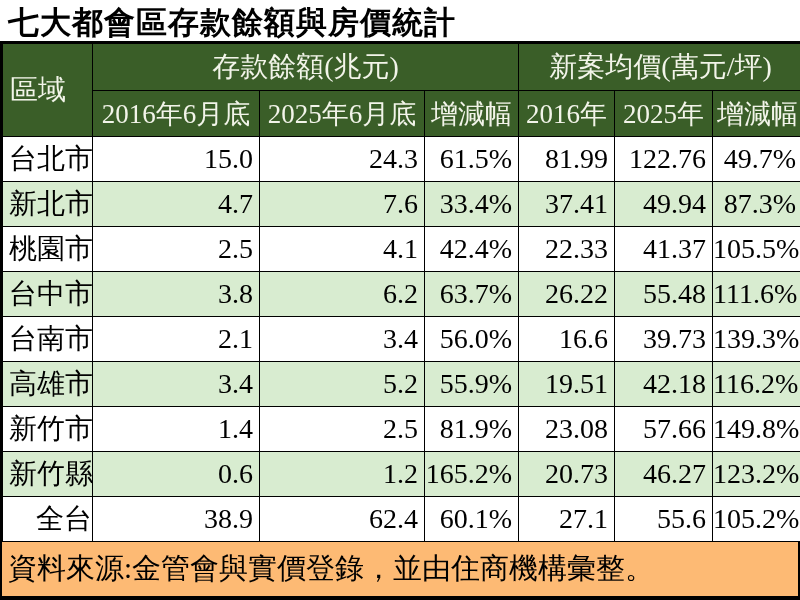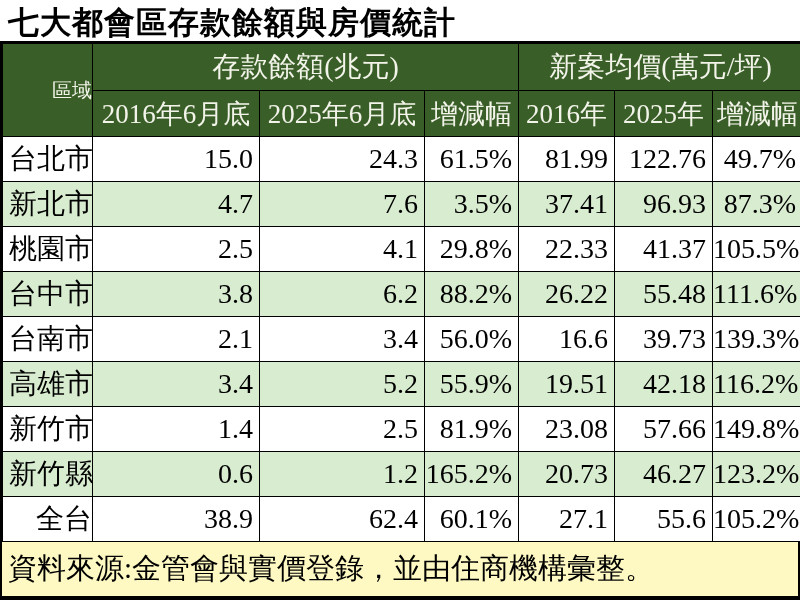--- a/index.html
+++ b/index.html
@@ -45,33 +45,33 @@
     overflow:hidden;
     white-space:nowrap;
   }
   thead th{
     background:var(--header-bg);
     color:var(--header-text);
     font-weight:normal;
   }
   .group-row th{height:47px;font-size:28px;}
   .sub-row th{height:46px;font-size:27px;margin-left:24px;}
-  th.region-th{font-size:20px;text-align:right;padding-left:7px;}
+  th.region-th{font-size:28px;text-align:left;padding-left:7px;}
   tbody tr{background:var(--row-bg);}
   tbody tr.alt{background:var(--row-alt-bg);}
   tbody td{height:45px;font-size:28px;}
   td.region{text-align:right;padding-left:6px;}
   td.val{text-align:right;padding-right:6px;font-family:Liberation Serif, serif;}
   .footer{
     flex:1;
     display:flex;
     align-items:center;
     font-size:29px;
     padding-left:6px;
-    background:#fef9c3;
+    background:#fdba74;
     white-space:nowrap;
   }
 </style>
 </head>
 <body>
 
 <div class="page">
   <div class="title">七大都會區存款餘額與房價統計</div>
 
   <div class="table-frame">
@@ -107,39 +107,39 @@
             <td class="val">24.3</td>
             <td class="val">61.5%</td>
             <td class="val">81.99</td>
             <td class="val">122.76</td>
             <td class="val">49.7%</td>
           </tr>
           <tr class="alt">
             <td class="region">新北市</td>
             <td class="val">4.7</td>
             <td class="val">7.6</td>
-            <td class="val">3.5%</td>
+            <td class="val">33.4%</td>
             <td class="val">37.41</td>
-            <td class="val">96.93</td>
+            <td class="val">49.94</td>
             <td class="val">87.3%</td>
           </tr>
           <tr>
             <td class="region">桃園市</td>
             <td class="val">2.5</td>
             <td class="val">4.1</td>
-            <td class="val">29.8%</td>
+            <td class="val">42.4%</td>
             <td class="val">22.33</td>
             <td class="val">41.37</td>
             <td class="val">105.5%</td>
           </tr>
           <tr class="alt">
             <td class="region">台中市</td>
             <td class="val">3.8</td>
             <td class="val">6.2</td>
-            <td class="val">88.2%</td>
+            <td class="val">63.7%</td>
             <td class="val">26.22</td>
             <td class="val">55.48</td>
             <td class="val">111.6%</td>
           </tr>
           <tr>
             <td class="region">台南市</td>
             <td class="val">2.1</td>
             <td class="val">3.4</td>
             <td class="val">56.0%</td>
             <td class="val">16.6</td>

